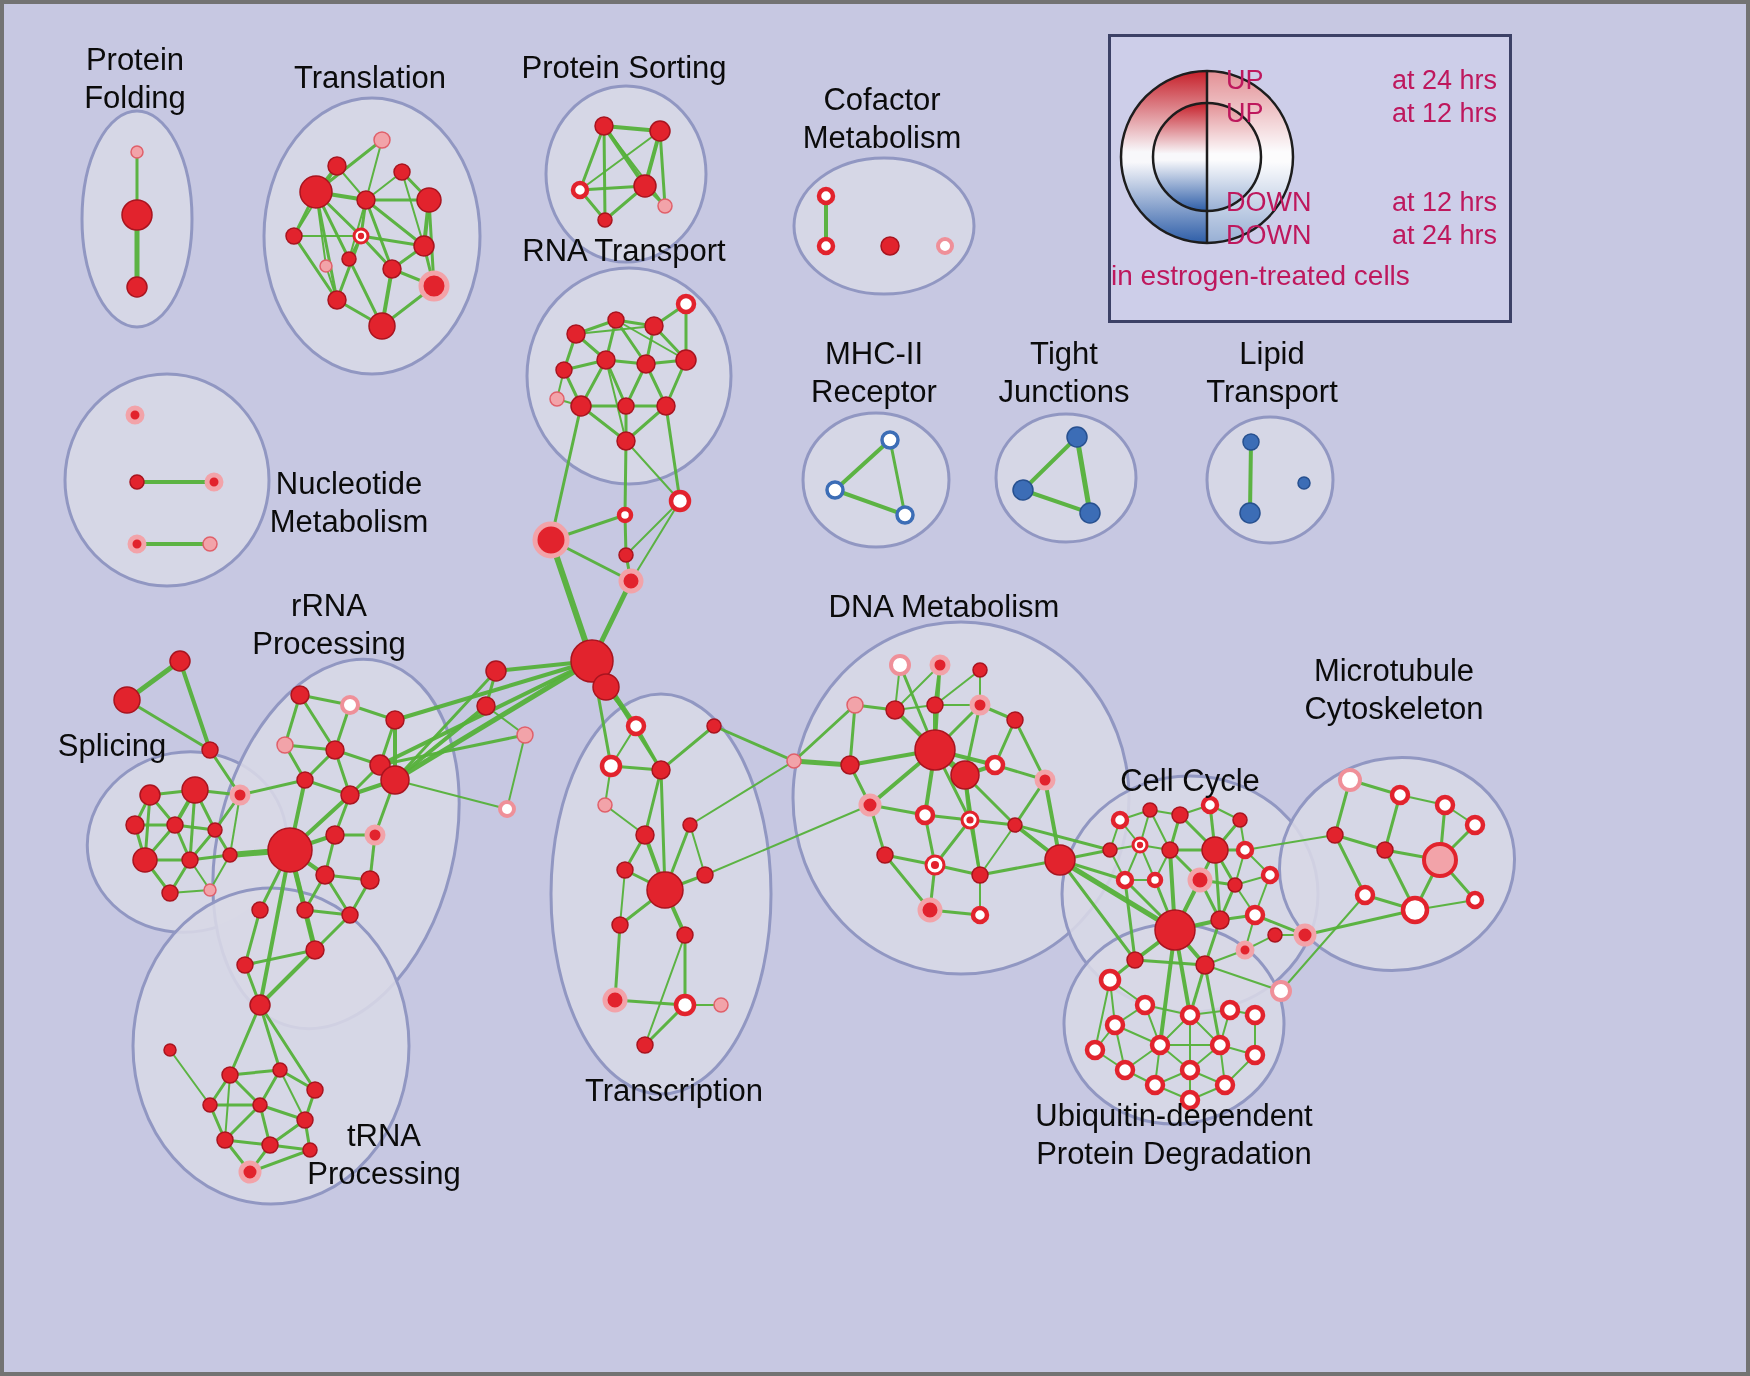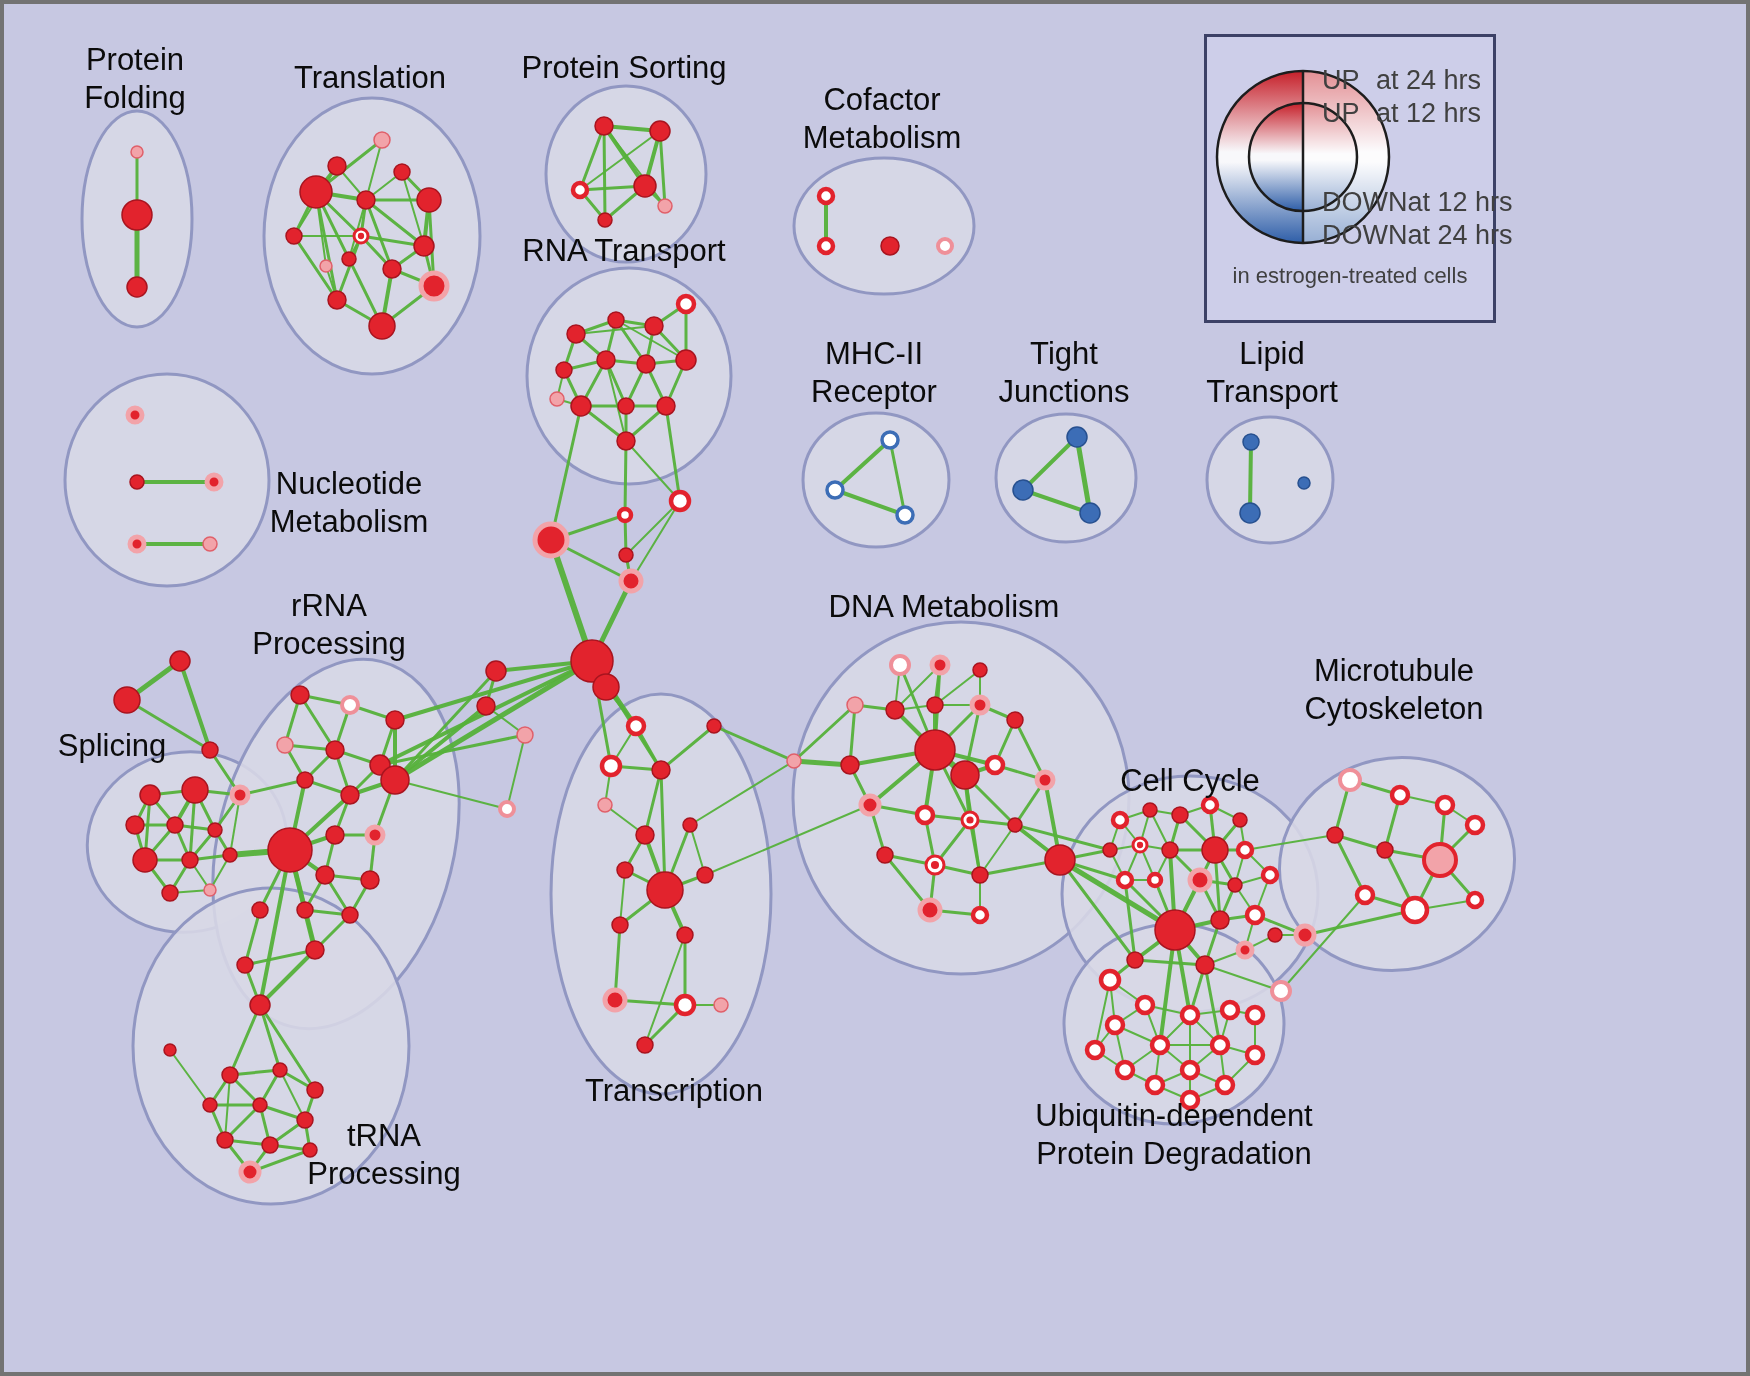--- a/index.html
+++ b/index.html
@@ -8,39 +8,39 @@
     width:1750px;height:1376px;
     background:#c7c8e2;
     border:4px solid #737373;
     box-sizing:border-box;
     font-family:"Liberation Sans", sans-serif;
     overflow:hidden;
   }
   #net{position:absolute;left:0;top:0;}
   .legend{
     position:absolute;
-    left:1200px;top:30px;width:292px;height:289px;
+    left:1104px;top:30px;width:404px;height:289px;
     background:#cdcee9;
     border:3px solid #3c4166;
     box-sizing:border-box;
-    color:#404040;
+    color:#be185d;
   }
   .legend-rings{position:absolute;left:6px;top:22px;}
   .legend-row{
     position:absolute;left:115px;right:12px;
     display:flex;justify-content:space-between;
     font-size:27px;line-height:30px;white-space:nowrap;
   }
   .legend-row.r1{top:28px;}
   .legend-row.r2{top:61px;}
   .legend-row.r3{top:150px;}
   .legend-row.r4{top:183px;}
   .legend-caption{
     position:absolute;left:0;right:0;top:222px;
-    text-align:center;font-size:22px;line-height:33px;
+    font-size:28px;line-height:33px;
   }
 </style>
 </head>
 <body>
 
 <div class="stage">
 
   <svg id="net" width="1750" height="1376" viewBox="0 0 1750 1376">
       <ellipse cx="133" cy="215" rx="55" ry="108" fill="#d8d8e6" fill-opacity="0.88" stroke="#9197c2" stroke-width="3" transform="rotate(0 133 215)"></ellipse>
       <ellipse cx="368" cy="232" rx="108" ry="138" fill="#d8d8e6" fill-opacity="0.88" stroke="#9197c2" stroke-width="3" transform="rotate(0 368 232)"></ellipse>

